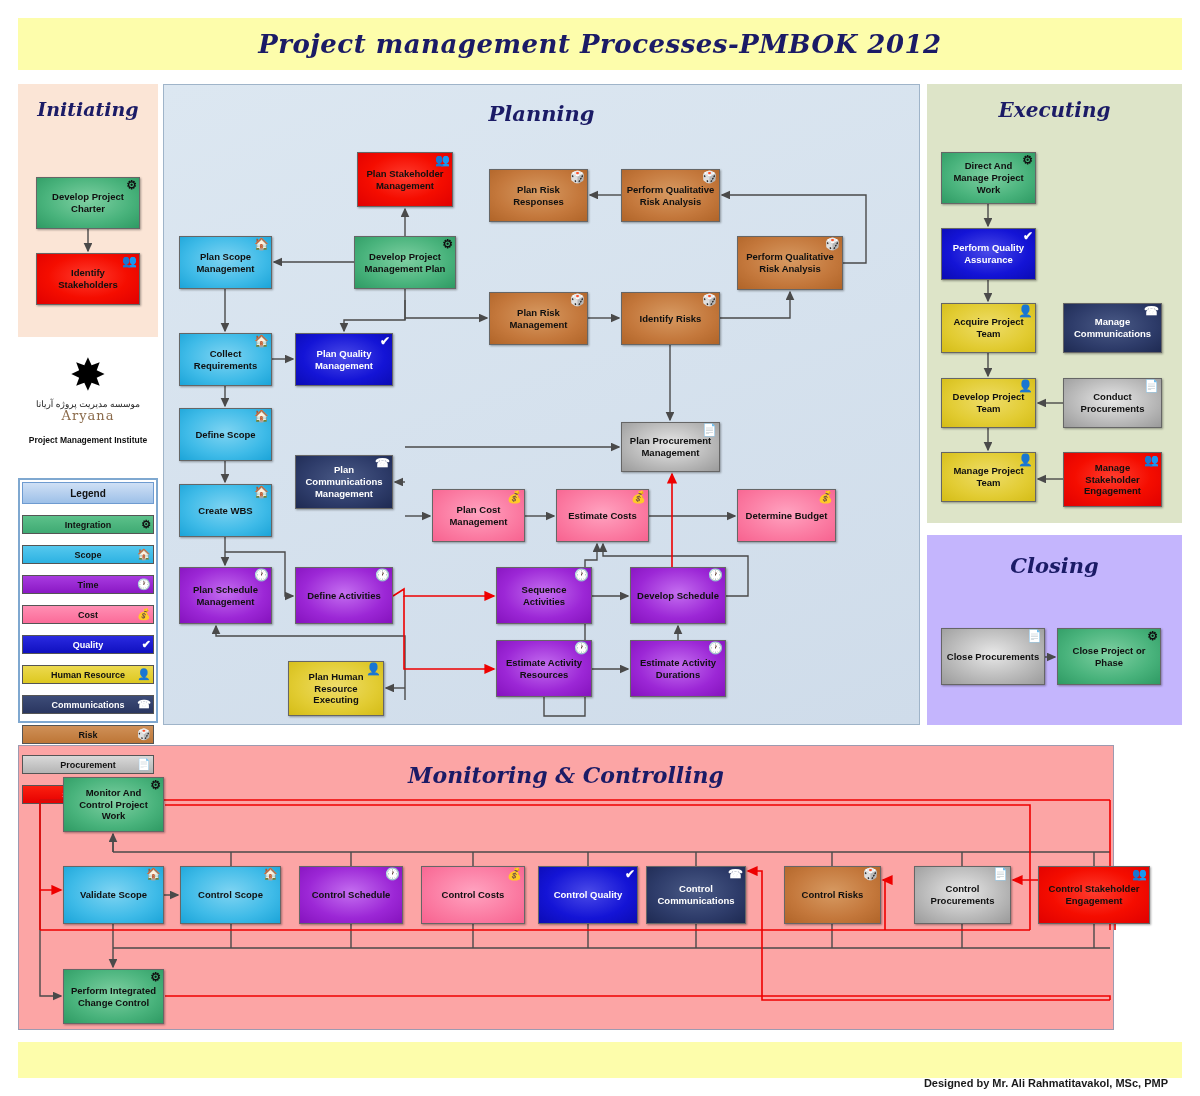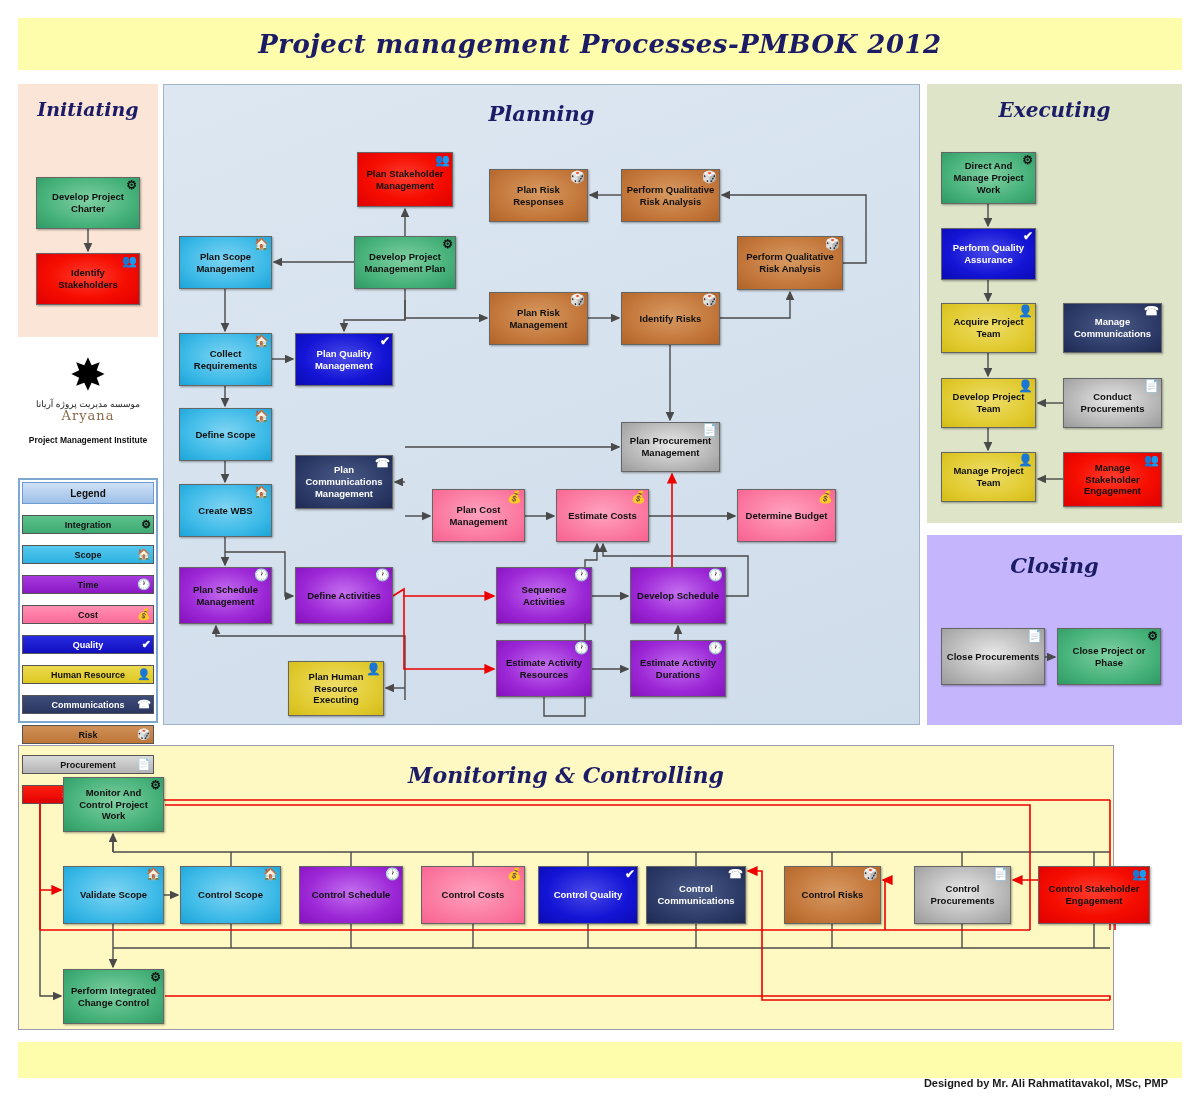--- a/index.html
+++ b/index.html
@@ -22,21 +22,21 @@
   .panel-title{position:absolute;width:100%;text-align:center;
     font-family:"DejaVu Serif", serif;font-style:italic;font-weight:bold;
     color:#1b1b66;}
 
   #panel-initiating{left:18px;top:84px;width:140px;height:253px;background:#fbe5d6;}
   #panel-planning {left:163px;top:84px;width:757px;height:641px;
      background:linear-gradient(160deg,#dce7f1 0%,#cfdcea 100%);border:1px solid #9fb4c9;}
   #panel-executing{left:927px;top:84px;width:255px;height:439px;background:#dde4c8;}
   #panel-closing  {left:927px;top:535px;width:255px;height:190px;background:#c4b5fd;}
   #panel-monitoring{left:18px;top:745px;width:1096px;height:285px;
-     background:#fef9c3;border:1px solid #9d9ab0;}
+     background:#fca5a5;border:1px solid #9d9ab0;}
 
   
   #legend{position:absolute;left:18px;top:478px;width:140px;height:245px;
     background:#ffffff;border:2px solid #7fa8d0;box-sizing:border-box;padding:2px;}
   #legend-head{height:20px;background:linear-gradient(180deg,#cfe0f5,#9dc0e8);
     border:1px solid #6e9bd0;display:flex;align-items:center;justify-content:center;
     font-size:10px;font-weight:bold;color:#111;}
   .legend-row{position:relative;height:19px;margin-top:11px;border:1px solid #555;
     display:flex;align-items:center;justify-content:center;
     font-size:9px;font-weight:bold;color:#111;box-sizing:border-box;}

